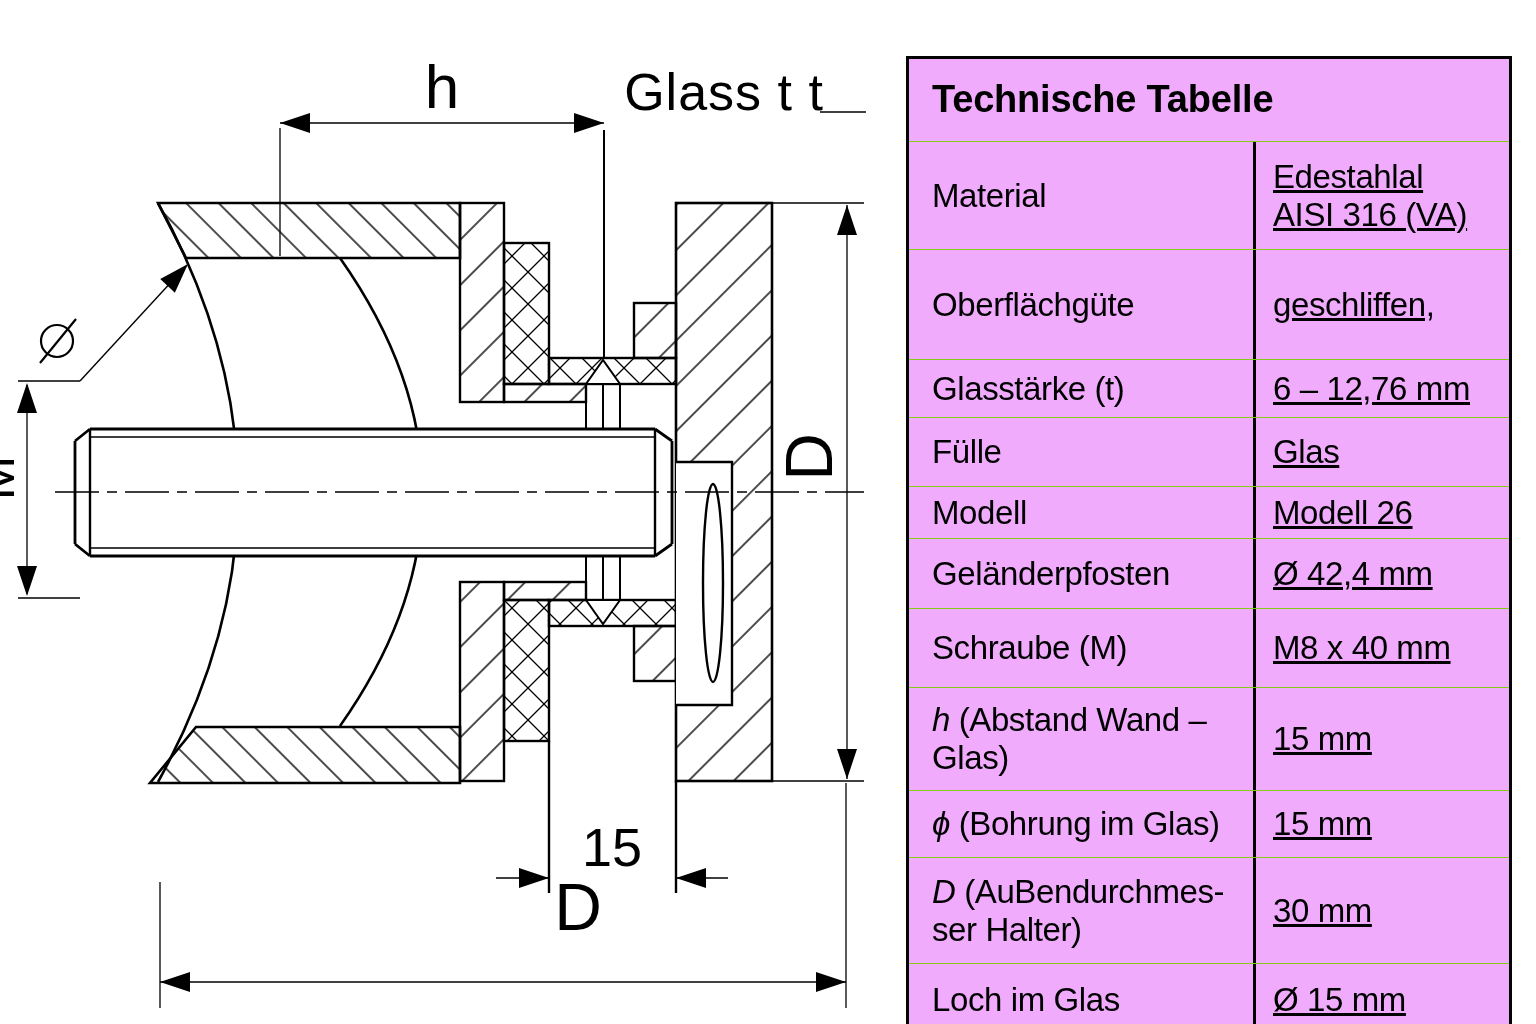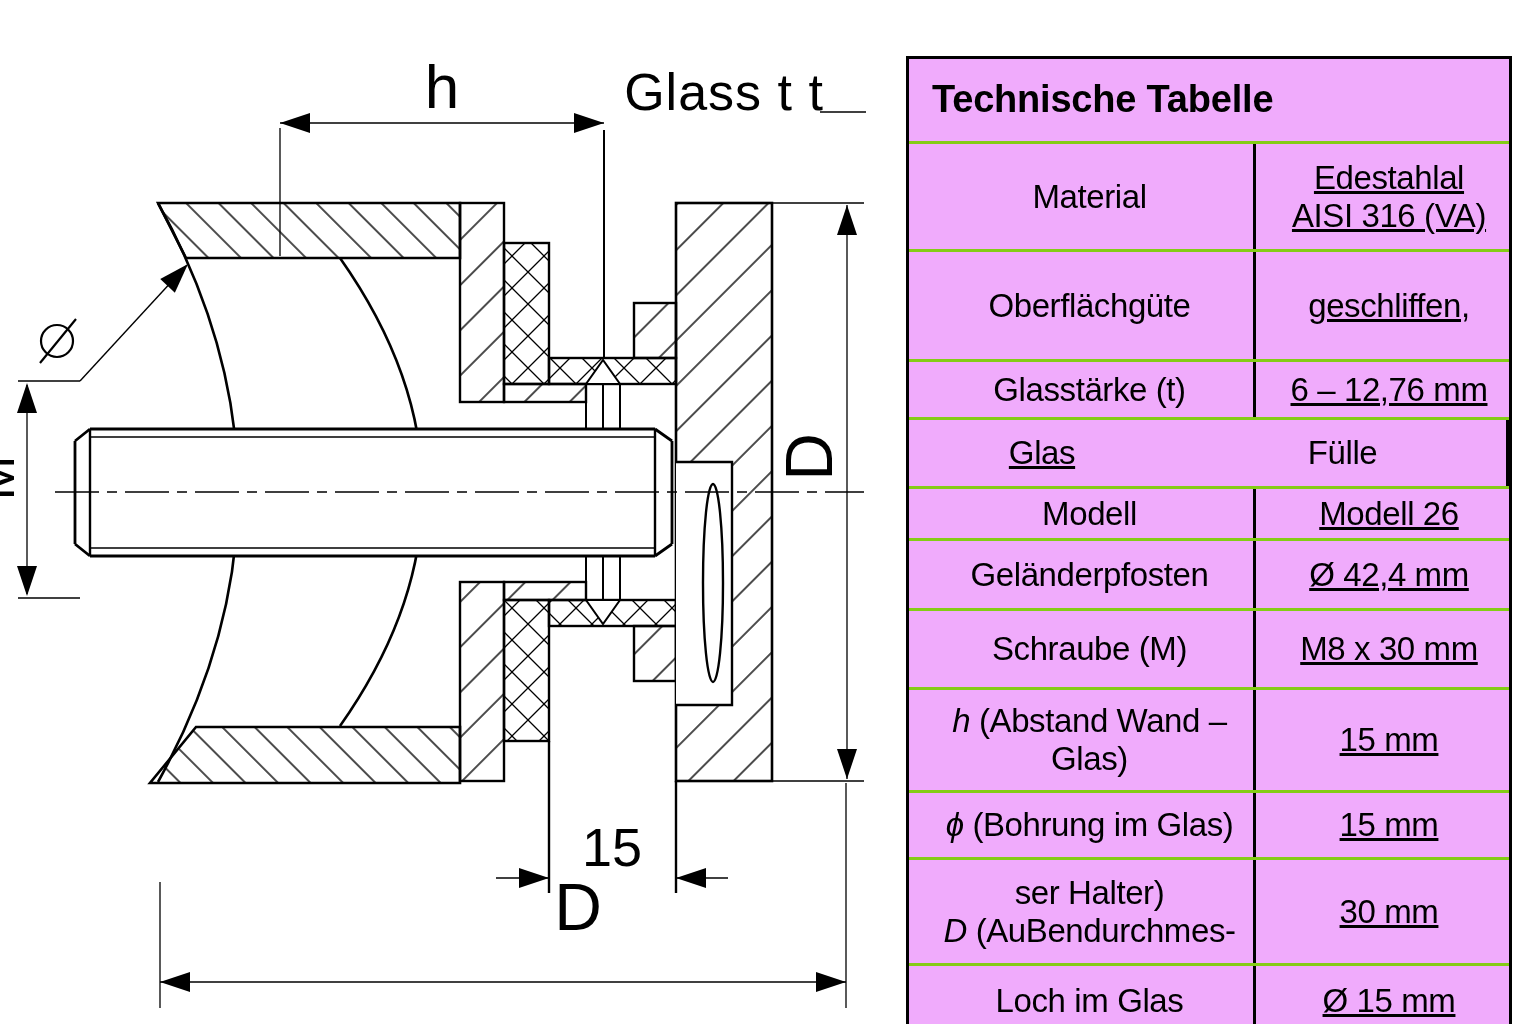--- a/index.html
+++ b/index.html
@@ -3,21 +3,21 @@
 <meta charset="utf-8">
 <style>
   html,body{margin:0;padding:0;background:#fff;}
   #stage{position:relative;width:1536px;height:1024px;background:#fff;overflow:hidden;
          font-family:"Liberation Sans",sans-serif;color:#000;}
   svg text{font-family:"Liberation Sans",sans-serif;fill:#000;}
   
   #ttable{position:absolute;left:906px;top:56px;width:606px;height:973px;
           border:3px solid #000;box-sizing:border-box;background:#f0abfc;}
   .trow{display:flex;box-sizing:border-box;}
-  .trow + .trow{border-top:3px solid #84cc16;text-align:center;}
+  .trow + .trow{border-top:1px solid #84cc16;}
   .tc{box-sizing:border-box;display:flex;flex-direction:column;justify-content:center;
       font-size:33px;line-height:1.14;letter-spacing:-0.4px;}
   .tc.label{width:347px;border-right:3px solid #000;padding-left:23px;padding-right:6px;}
   .tc.value{flex:1;padding-left:17px;padding-right:4px;text-decoration:underline;}
   .thead{height:82px;}
   .thead .tc{width:100%;border-right:none;font-size:38px;font-weight:bold;padding-left:23px;letter-spacing:-0.2px;}
   .pfx{font-style:italic;}
   .ln{display:block;}
   .ln:empty{display:none;}
 </style>
@@ -184,26 +184,26 @@
     <div class="trow" style="height:58px">
       <div class="tc label">
           <span class="ln">Glasstärke (t)</span>
         </div>
       <div class="tc value">
           <span class="ln">6 – 12,76 mm</span>
         </div>
     </div>
 
     <div class="trow" style="height:69px">
+      <div class="tc label">
+          <span class="ln">Fülle</span>
+        </div>
       <div class="tc value">
           <span class="ln">Glas</span>
         </div>
-      <div class="tc label">
-          <span class="ln">Fülle</span>
-        </div>
     </div>
 
     <div class="trow" style="height:52px">
       <div class="tc label">
           <span class="ln">Modell</span>
         </div>
       <div class="tc value">
           <span class="ln">Modell 26</span>
         </div>
     </div>
@@ -215,21 +215,21 @@
       <div class="tc value">
           <span class="ln">Ø 42,4 mm</span>
         </div>
     </div>
 
     <div class="trow" style="height:79px">
       <div class="tc label">
           <span class="ln">Schraube (M)</span>
         </div>
       <div class="tc value">
-          <span class="ln">M8 x 30 mm</span>
+          <span class="ln">M8 x 40 mm</span>
         </div>
     </div>
 
     <div class="trow" style="height:103px">
       <div class="tc label">
         <span class="ln"><i class="pfx">h</i><span> (Abstand Wand –</span></span>
         <span class="ln">Glas)</span>
       </div>
       <div class="tc value">
           <span class="ln">15 mm</span>
@@ -240,22 +240,22 @@
       <div class="tc label">
         <span class="ln"><i class="pfx">ϕ</i><span> (Bohrung im Glas)</span></span>
       </div>
       <div class="tc value">
           <span class="ln">15 mm</span>
         </div>
     </div>
 
     <div class="trow" style="height:106px">
       <div class="tc label">
+        <span class="ln"><i class="pfx">D</i><span> (AuBendurchmes-</span></span>
         <span class="ln">ser Halter)</span>
-        <span class="ln"><i class="pfx">D</i><span> (AuBendurchmes-</span></span>
       </div>
       <div class="tc value">
           <span class="ln">30 mm</span>
         </div>
     </div>
 
     <div class="trow" style="height:72px">
       <div class="tc label">
           <span class="ln">Loch im Glas</span>
         </div>

